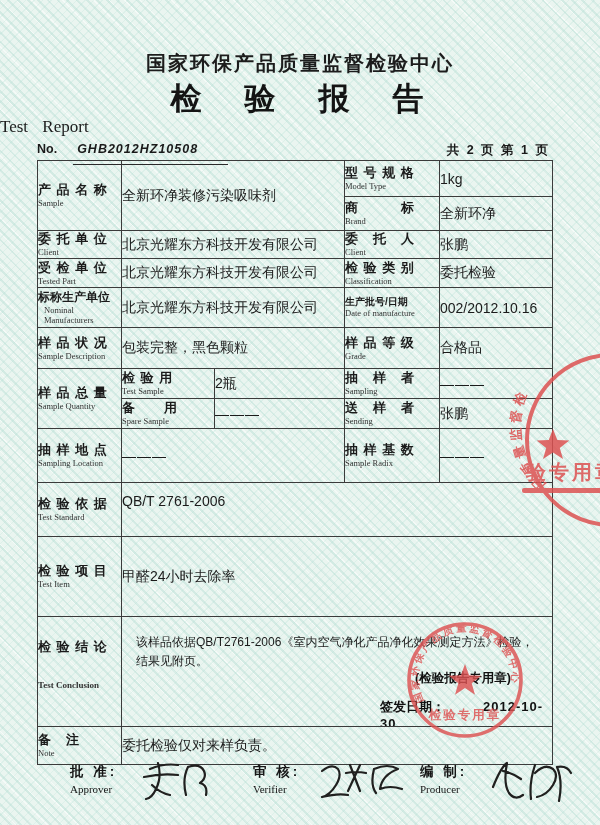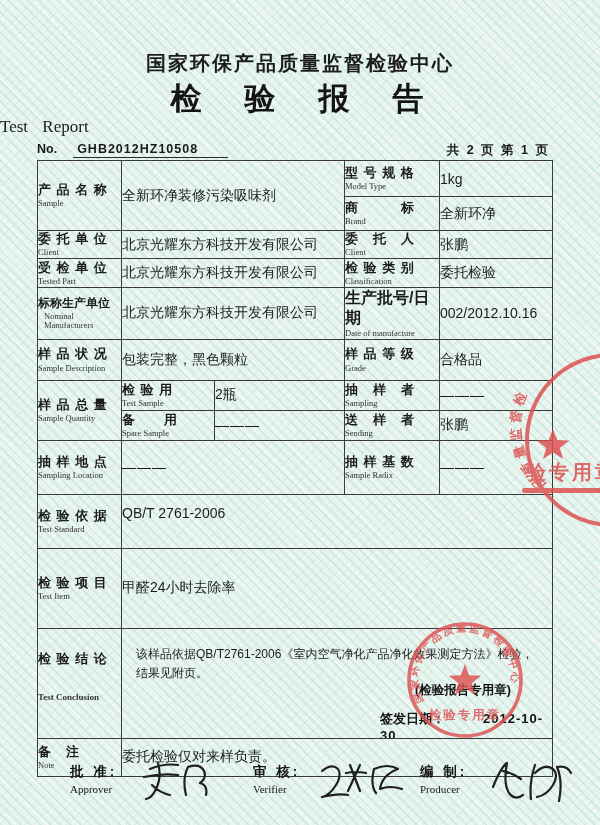--- a/index.html
+++ b/index.html
@@ -12,21 +12,21 @@
       repeating-linear-gradient(135deg, rgba(190,228,218,.30) 0 1px, rgba(255,255,255,0) 1px 6px),
       repeating-linear-gradient(45deg, rgba(255,255,255,.5) 0 1px, rgba(255,255,255,0) 1px 11px);
   }
   .hdr-org{position:absolute;top:50px;left:0;width:100%;text-align:center;
     font-size:20px;font-weight:bold;letter-spacing:2px;color:#1c1c1c;}
   .hdr-title{position:absolute;top:78px;left:0;width:100%;text-align:center;
     font-size:31px;font-weight:bold;letter-spacing:6px;color:#141414;}
   .hdr-sub{position:absolute;top:117px;left:0;width:100%;text-align:left;
     font-family:"Liberation Serif",serif;font-size:17px;color:#1c1c1c;word-spacing:10px;}
   .no-line{position:absolute;top:142px;left:37px;width:515px;font-size:12.5px;font-weight:bold;color:#1a1a1a;}
-  .no-num{margin-left:16px;border-bottom:1px solid #2a2a2a;padding:0 30px 1px 4px;letter-spacing:1px;}
+  .no-num{margin-left:16px;border-bottom:1px solid #2a2a2a;padding:0 30px 8px 4px;letter-spacing:1px;font-style:italic;}
   .pagination{position:absolute;right:2px;top:0;font-size:12.5px;font-weight:bold;letter-spacing:2px;}
 
   table.rpt{position:absolute;left:37px;top:160px;width:515px;border-collapse:collapse;table-layout:fixed;}
   table.rpt td{border:1px solid #3b3b3b;padding:0;vertical-align:middle;overflow:hidden;}
   td.lbl{}
   .zh{display:block;font-size:13px;font-weight:600;color:#1b1b1b;letter-spacing:1px;line-height:1.25;}
   .en{display:block;font-family:"Liberation Serif",serif;font-size:8.5px;color:#333;line-height:1.15;margin-top:1px;}
   td.val{font-size:14px;color:#1b1b1b;padding:2px 4px 2px 7px;text-align:left;}
   .dash{color:#6b6b6b;letter-spacing:1px;font-size:11px;}
   td.concl-cell{position:relative;vertical-align:top;}
@@ -111,21 +111,21 @@
         </td>
     <td class="val">委托检验</td>
   </tr>
   <tr style="height:40px">
     <td class="lbl">
       <span class="zh" style="font-size:12px;letter-spacing:0">标称生产单位</span>
       <span class="en" style="padding:0 6px">Nominal Manufacturers</span>
         </td>
     <td class="val" colspan="2">北京光耀东方科技开发有限公司</td>
     <td class="lbl">
-      <span class="zh" style="font-size:16px;letter-spacing:0">生产批号/日期</span>
+      <span class="zh" style="font-size:10px;letter-spacing:0">生产批号/日期</span>
       <span class="en">Date of manufacture</span>
         </td>
     <td class="val">002/2012.10.16</td>
   </tr>
   <tr style="height:41px">
     <td class="lbl">
       <span class="zh">样 品 状 况</span>
       <span class="en">Sample Description</span>
         </td>
     <td class="val" colspan="2">包装完整，黑色颗粒</td>

